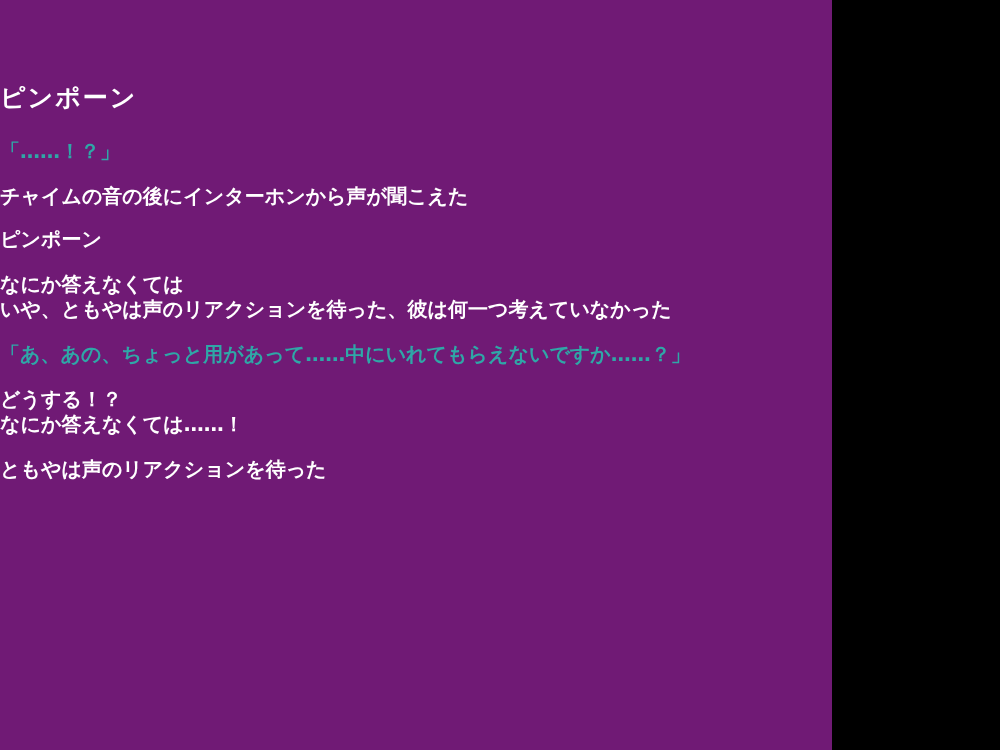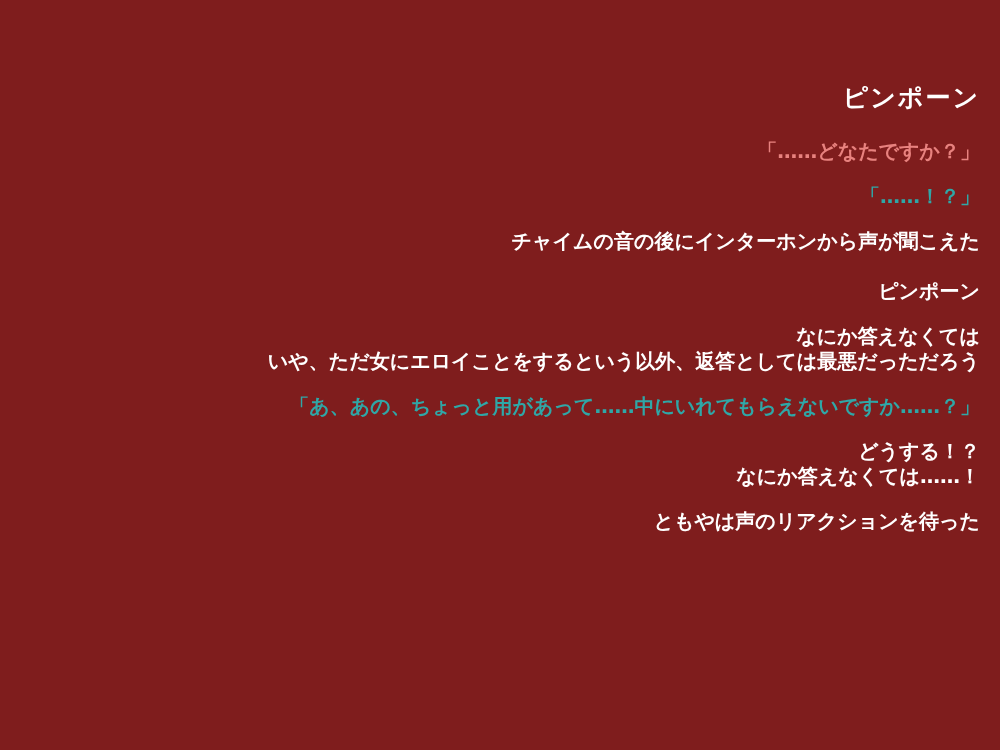--- a/index.html
+++ b/index.html
@@ -2,76 +2,73 @@
 <html><head>
 <meta charset="utf-8">
 <style>
   * { margin: 0; padding: 0; box-sizing: border-box; }
   html, body {
     background: #000000;
     font-family: "DejaVu Sans", "Liberation Sans", sans-serif;
   }
   .screen {
     position: relative;
-    width: 1000px;
+    width: 832px;
     height: 750px;
-    background: #7f1d1d;
+    background: #701a75;
     overflow: hidden;
-    text-align: right;
+    text-align: left;
   }
   .story {
     padding-top: 84px;
     font-weight: bold;
     font-size: 20px;
     color: #ffffff;
     letter-spacing: 0px;
   }
   .block {
     line-height: 25px;
     margin: 0 auto 20px auto;
     width: 960px;
   }
   .block.sfx {
     font-size: 25px;
     line-height: 28px;
     margin-bottom: 27px;
     letter-spacing: 2px;
   }
-  .block.gap-lg { margin-bottom: 25px; }
+  .block.gap-lg { margin-bottom: 18px; }
   .line { white-space: nowrap; }
 </style>
 </head>
 <body>
 
 <div class="screen">
   <div class="story">
 
     <div class="block sfx">
       <div class="line">ピンポーン</div>
     </div>
 
-    <div class="block" style="color: rgb(232, 130, 127);">
-      <div class="line">「……どなたですか？」</div>
-    </div>
 
     <div class="block" style="color: rgb(47, 167, 167);">
       <div class="line">「……！？」</div>
     </div>
 
     <div class="block gap-lg">
       <div class="line">チャイムの音の後にインターホンから声が聞こえた</div>
     </div>
 
     <div class="block">
       <div class="line">ピンポーン</div>
     </div>
 
     <div class="block">
       <div class="line">なにか答えなくては</div>
-      <div class="line">いや、ただ女にエロイことをするという以外、返答としては最悪だっただろう</div>
+      <div class="line">いや、ともやは声のリアクションを待った、彼は何一つ考えていなかった</div>
     </div>
 
     <div class="block" style="color: rgb(47, 167, 167);">
       <div class="line">「あ、あの、ちょっと用があって……中にいれてもらえないですか……？」</div>
     </div>
 
     <div class="block">
       <div class="line">どうする！？</div>
       <div class="line">なにか答えなくては……！</div>
     </div>

